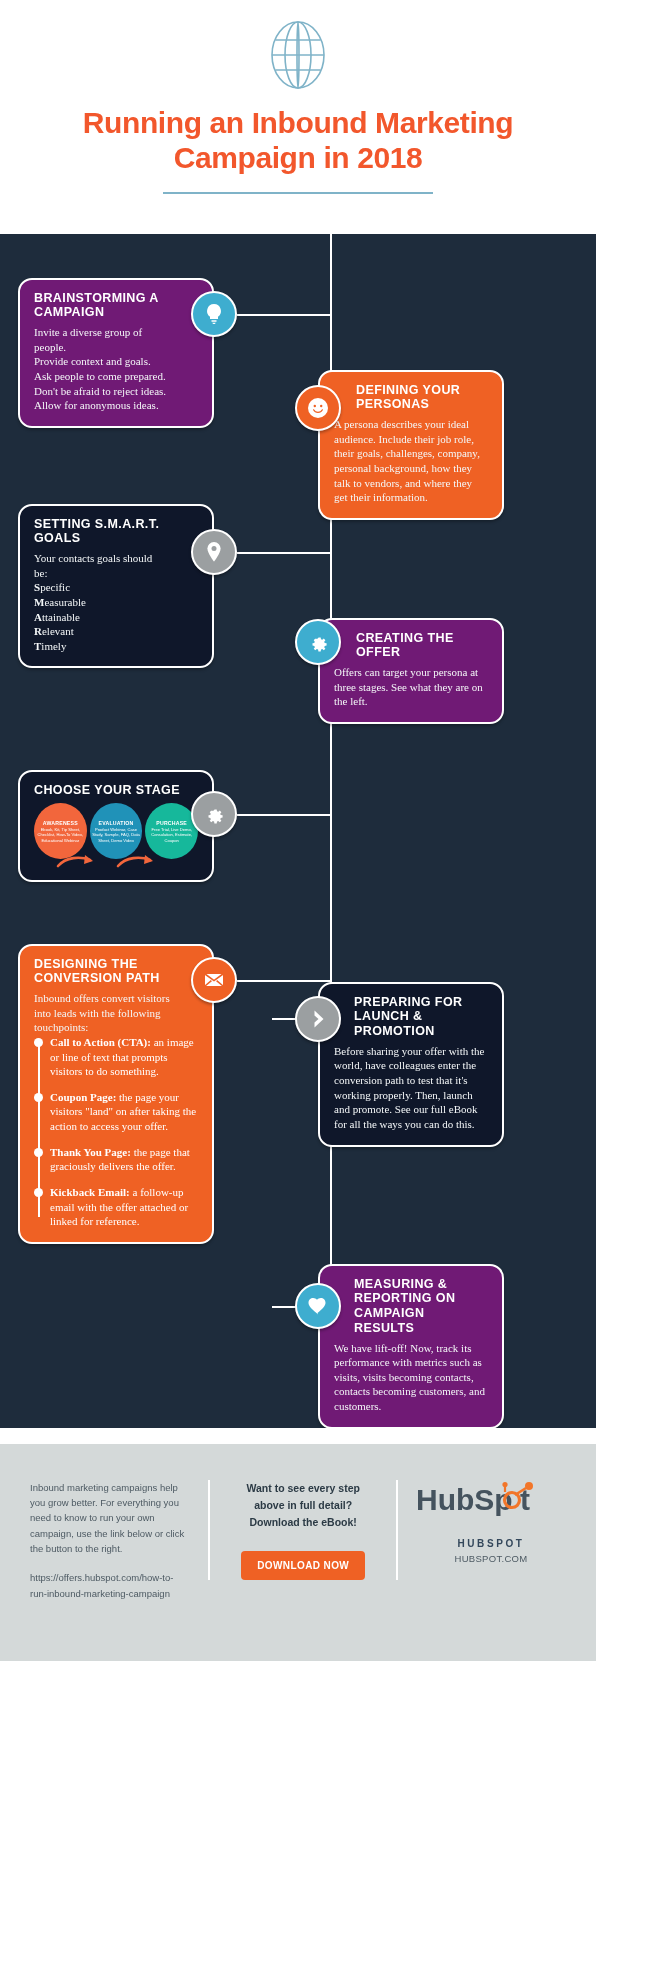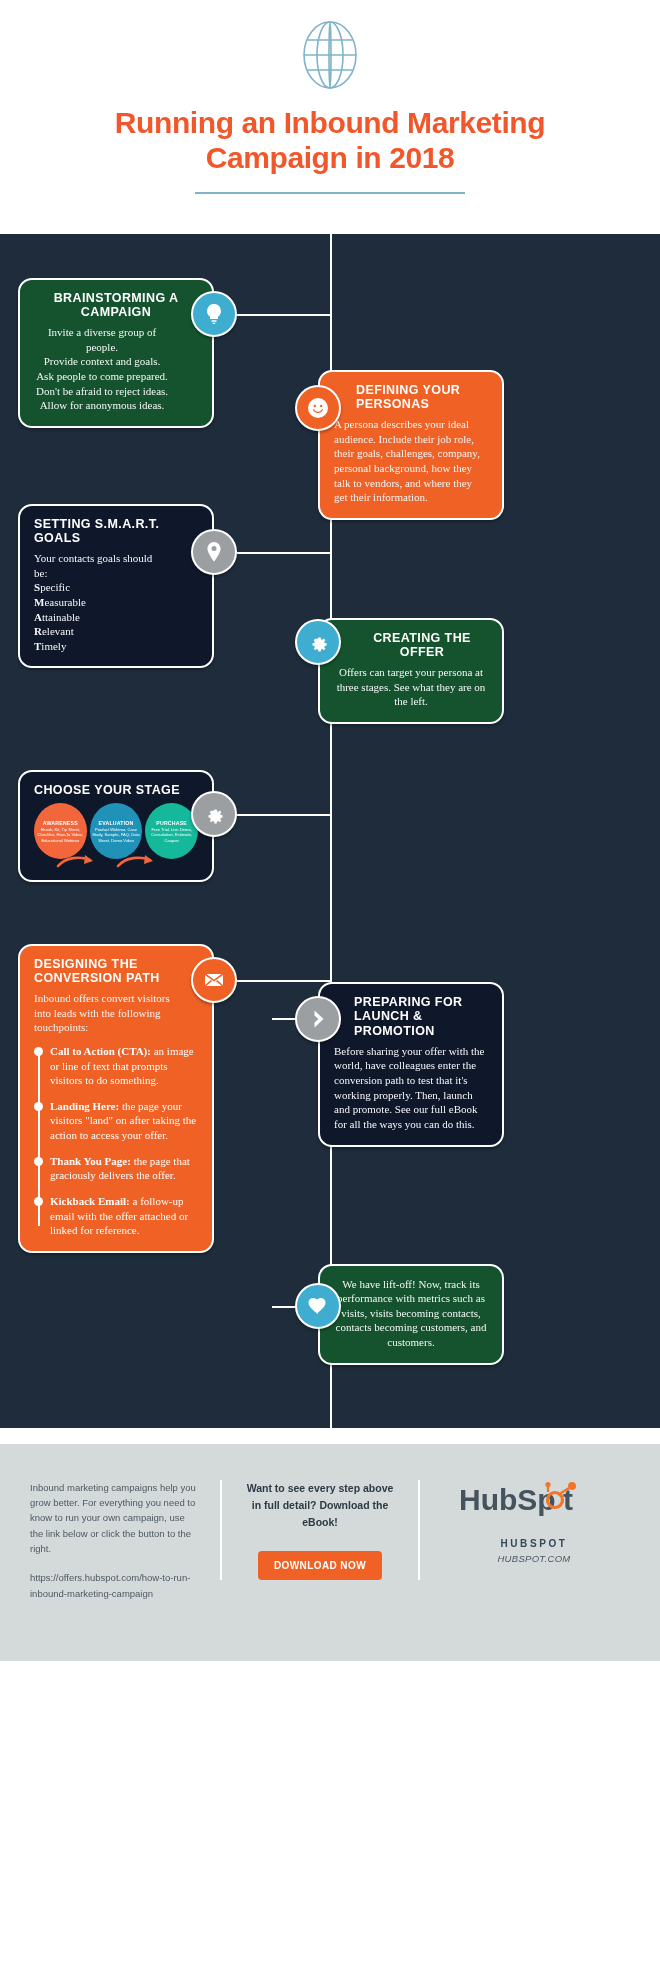--- a/index.html
+++ b/index.html
@@ -2,21 +2,21 @@
 <html><head>
 <meta charset="utf-8">
 <style>
   * { box-sizing: border-box; margin: 0; padding: 0; }
   html, body { background: #ffffff; }
   body {
     width: 660px;
     font-family: "Liberation Sans", sans-serif;
     -webkit-font-smoothing: antialiased;
   }
-  .page { width: 660px; position: relative; }
+  .page { width: 596px; position: relative; }
 
   
   .header {
     background: #ffffff;
     padding: 18px 0 26px 0;
     text-align: center;
   }
   .globe-wrap { display: flex; justify-content: center; margin-bottom: 14px; }
   .globe { width: 74px; height: 74px; display: block; }
 
@@ -61,21 +61,21 @@
   .row { position: relative; }
 
   .card {
     position: relative;
     border-radius: 14px;
     border: 2px solid #ffffff;
     padding: 11px 14px 13px 14px;
     color: #ffffff;
     box-shadow: 0 2px 3px rgba(0,0,0,.28);
   }
-  .card.teal   { background: #14532d; text-align: center; }
+  .card.teal   { background: #701a75; }
   .card.orange { background: #ef6124; }
   .card.gray   { background: #0f172a; }
 
   .card-title {
     font-family: "Liberation Sans", sans-serif;
     font-weight: bold;
     font-size: 12.5px;
     letter-spacing: 0.4px;
     line-height: 1.18;
     margin-bottom: 5px;
@@ -133,21 +133,21 @@
     letter-spacing: .2px; color: #fff; margin-bottom: 1.5px;
   }
   .stage-items {
     font-family: "Liberation Sans", sans-serif;
     font-size: 4.1px; line-height: 1.3; color: #fff;
   }
   .arrows { position: relative; height: 12px; margin-top: -4px; }
   .arrows svg { position: absolute; }
 
   
-  .bullets { position: relative; margin-top: 9px; padding-left: 16px; }
+  .bullets { position: relative; padding-left: 16px; }
   .bullets::before {
     content: ""; position: absolute;
     left: 4px; top: 6px; bottom: 12px;
     width: 1.5px; background: #ffffff;
   }
   .bullet { position: relative; margin-bottom: 11px; }
   .bullet:last-child { margin-bottom: 0; }
   .bullet .dot {
     position: absolute; left: -16px; top: 3px;
     width: 9px; height: 9px; border-radius: 50%;
@@ -194,21 +194,21 @@
     margin-top: 20px; cursor: pointer;
   }
   .hs-logo { font-size: 0; line-height: 0; margin-bottom: 16px; }
   .hs-name {
     font-family: "Liberation Sans", sans-serif;
     font-weight: bold; font-size: 10px; letter-spacing: 2.6px;
     color: #33475b; margin-bottom: 4px;
   }
   .hs-url {
     font-family: "Liberation Sans", sans-serif;
-    font-size: 9.5px; letter-spacing: .3px; color: #4d5a63; font-style: italic;
+    font-size: 9.5px; letter-spacing: .3px; color: #4d5a63;
   }
 </style>
 </head>
 <body>
 
 <div class="page">
 
   <div class="header">
     <div class="globe-wrap">
       <svg class="globe" viewBox="0 0 74 74">
@@ -342,21 +342,21 @@
       <div class="card orange left-card" style="position:absolute;top:4px;">
         <div class="card-title" style="padding-right:30px;">DESIGNING THE CONVERSION PATH</div>
         <div class="card-body" style="padding-right:28px;margin-top:4px;">Inbound offers convert visitors into leads with the following touchpoints:</div>
         <div class="bullets">
           <div class="bullet">
             <span class="dot"></span>
             <div class="bullet-text"><b>Call to Action (CTA):</b><span> an image or line of text that prompts visitors to do something.</span></div>
           </div>
           <div class="bullet">
             <span class="dot"></span>
-            <div class="bullet-text"><b>Landing Here:</b><span> the page your visitors "land" on after taking the action to access your offer.</span></div>
+            <div class="bullet-text"><b>Coupon Page:</b><span> the page your visitors "land" on after taking the action to access your offer.</span></div>
           </div>
           <div class="bullet">
             <span class="dot"></span>
             <div class="bullet-text"><b>Thank You Page:</b><span> the page that graciously delivers the offer.</span></div>
           </div>
           <div class="bullet">
             <span class="dot"></span>
             <div class="bullet-text"><b>Kickback Email:</b><span> a follow-up email with the offer attached or linked for reference.</span></div>
           </div>
         </div>
@@ -376,20 +376,21 @@
       <div class="bubble gray" style="left:295px;top:56px;">
         <svg viewBox="0 0 24 24">
             <path d="M8.5 3.5l9 8.5-9 8.5 0-5 4-3.5-4-3.5z"></path>
           </svg>
       </div>
     </div>
 
     <div class="row" style="height:128px;">
       <div class="connector" style="left:272px;width:60px;top:46px;"></div>
       <div class="card teal right-card" style="position:absolute;top:4px;">
+        <div class="card-title" style="padding-left:20px;">MEASURING &amp; REPORTING ON CAMPAIGN RESULTS</div>
         <div class="card-body">We have lift-off! Now, track its performance with metrics such as visits, visits becoming contacts, contacts becoming customers, and customers.</div>
       </div>
       <div class="bubble teal" style="left:295px;top:23px;">
         <svg viewBox="0 0 24 24">
             <path d="M12 20.5l-1.5-1.4C5.4 14.5 2.5 11.9 2.5 8.7 2.5 6.1 4.6 4 7.2 4c1.5 0 2.9.7 3.8 1.8C11.9 4.7 13.3 4 14.8 4c2.6 0 4.7 2.1 4.7 4.7 0 3.2-2.9 5.8-8 10.4z"></path>
           </svg>
       </div>
     </div>
 
   </div>

